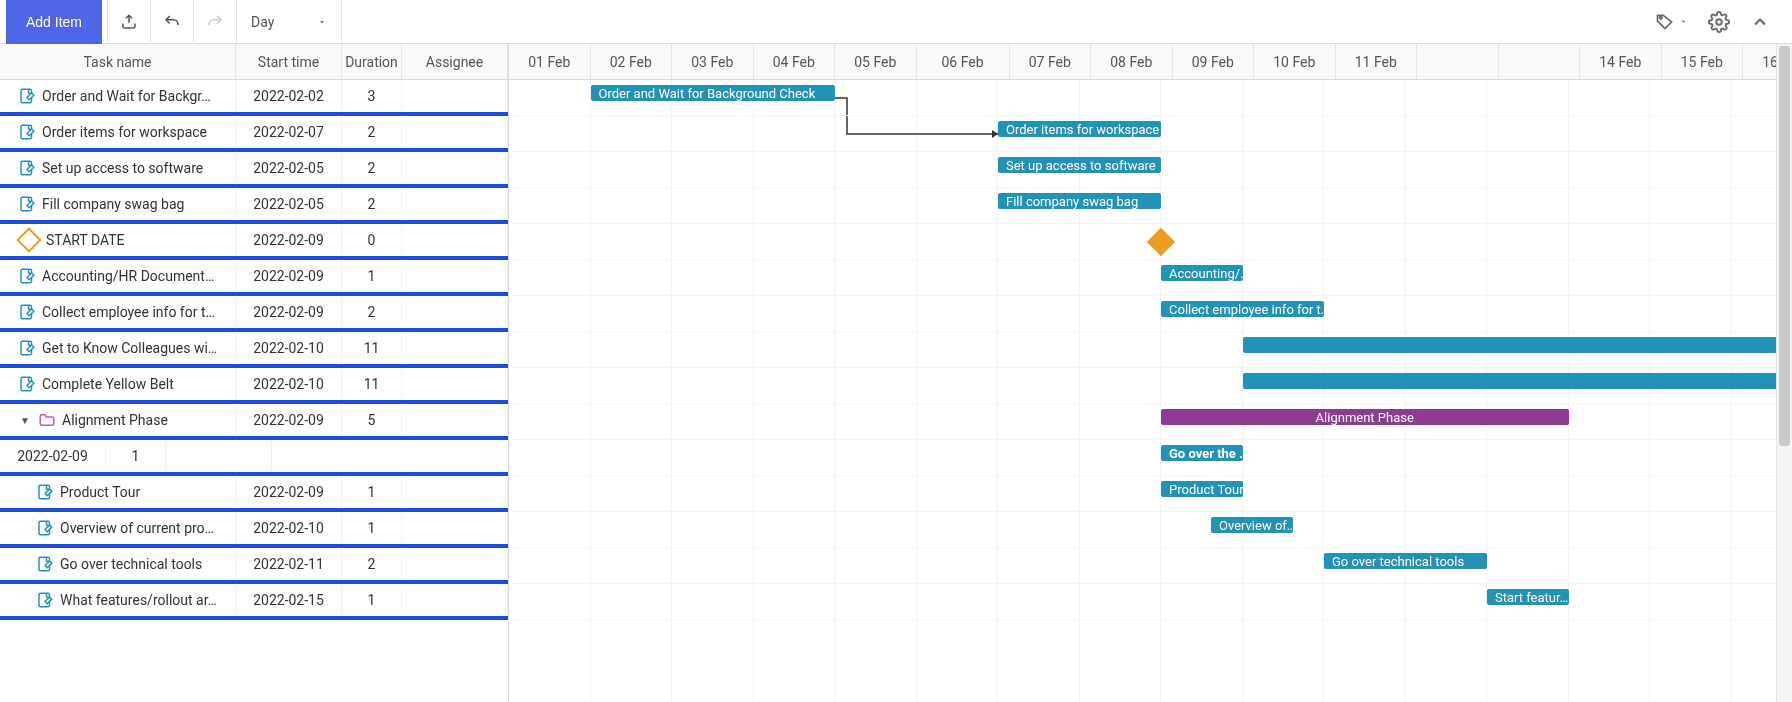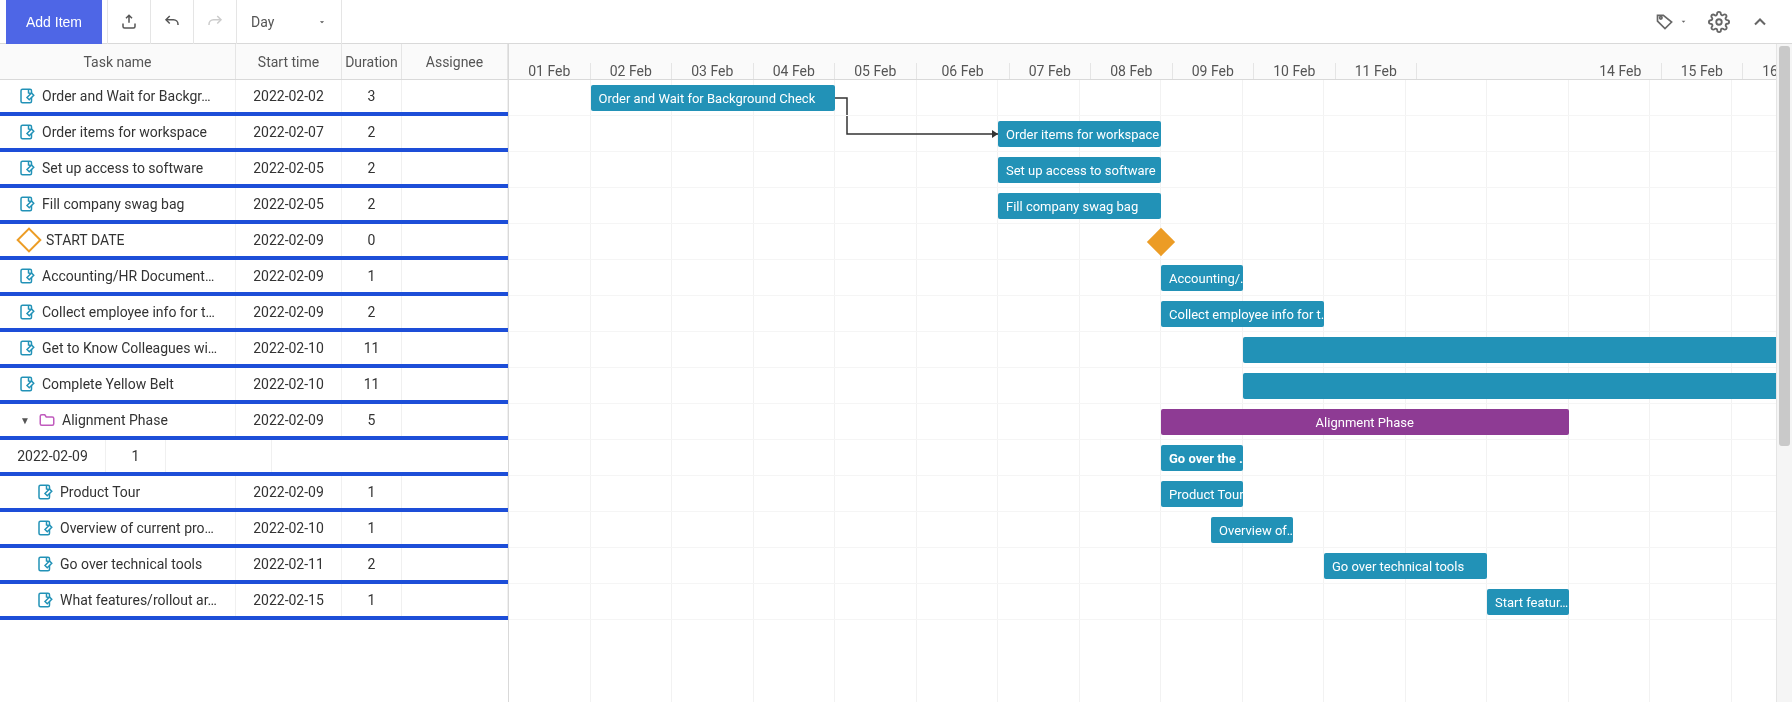--- a/index.html
+++ b/index.html
@@ -35,28 +35,28 @@
 .indent-0 { padding-left: 18px !important; }
 .indent-1 { padding-left: 36px !important; }
 .expand-toggle { width: 14px; display: inline-flex; justify-content: center; color: #555; }
 
 
 .task-icon { width: 18px; height: 18px; flex-shrink: 0; }
 .folder-icon { width: 18px; height: 18px; flex-shrink: 0; }
 
 
 .gantt { flex: 1; display: flex; flex-direction: column; overflow: hidden; position: relative; }
-.gantt-header { height: 36px; display: flex; border-bottom: 1px solid #d9d9d9; background: #fafafa; align-items: flex-end; }
+.gantt-header { height: 36px; display: flex; border-bottom: 1px solid #d9d9d9; background: #fafafa; }
 .gantt-header .hcell { flex: none; display: flex; align-items: center; justify-content: center; border-right: 1px solid #e5e5e5; color: #555; font-size: 14px; }
 .gantt-body { flex: 1; position: relative; overflow: hidden; }
 .gantt-grid-bg { position: absolute; inset: 0; display: flex; }
 .gantt-grid-bg .col { flex: none; border-right: 1px solid #f2f2f2; height: 100%; }
 .gantt-rows { position: absolute; inset: 0; }
 .gantt-row { height: 36px; border-bottom: 1px solid #f5f5f5; position: relative; }
-.bar { position: absolute; top: 5px; height: 26px; border-radius: 2px; color: #fff; display: flex; align-items: center; padding: 0 8px; font-size: 13px; white-space: nowrap; overflow: hidden; text-overflow: ellipsis; cursor: pointer; }
+.bar { position: absolute; top: 5px; height: 16px; border-radius: 2px; color: #fff; display: flex; align-items: center; padding: 0 8px; font-size: 13px; white-space: nowrap; overflow: hidden; text-overflow: ellipsis; cursor: pointer; }
 .bar.task { background: #2292b7; }
 .bar.phase { background: #8e3b94; justify-content: center; }
 .milestone-diamond { position: absolute; width: 20px; height: 20px; background: #ec9c25; transform: rotate(45deg); top: 8px; }
 .milestone-grid { width: 18px; height: 18px; border: 2px solid #ec9c25; transform: rotate(45deg); flex-shrink: 0; margin: 0 2px; }
 
 
 .vscroll { width: 16px; background: #f5f5f5; border-left: 1px solid #e5e5e5; position: relative; }
 .vscroll .thumb { position: absolute; left: 2px; right: 2px; top: 2px; height: 400px; background: #c9c9c9; border-radius: 3px; }
 
 svg { display: block; }

